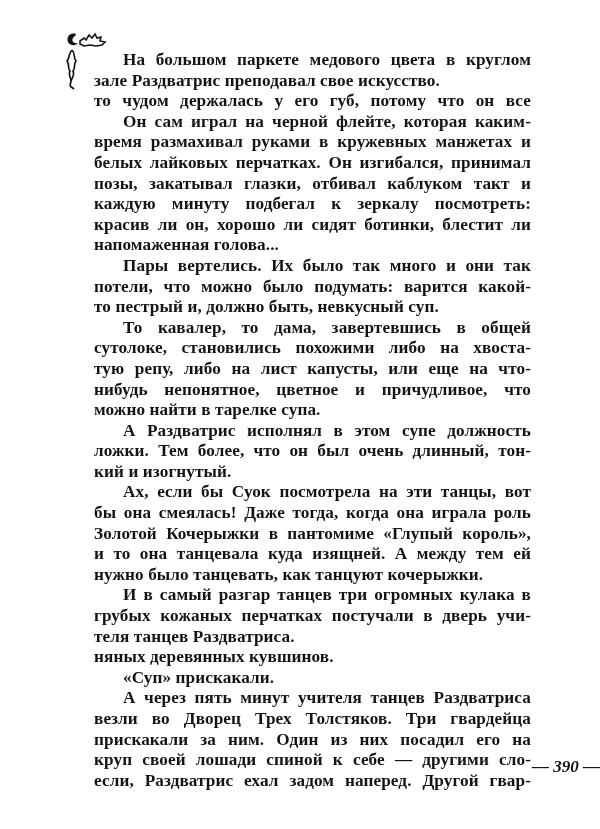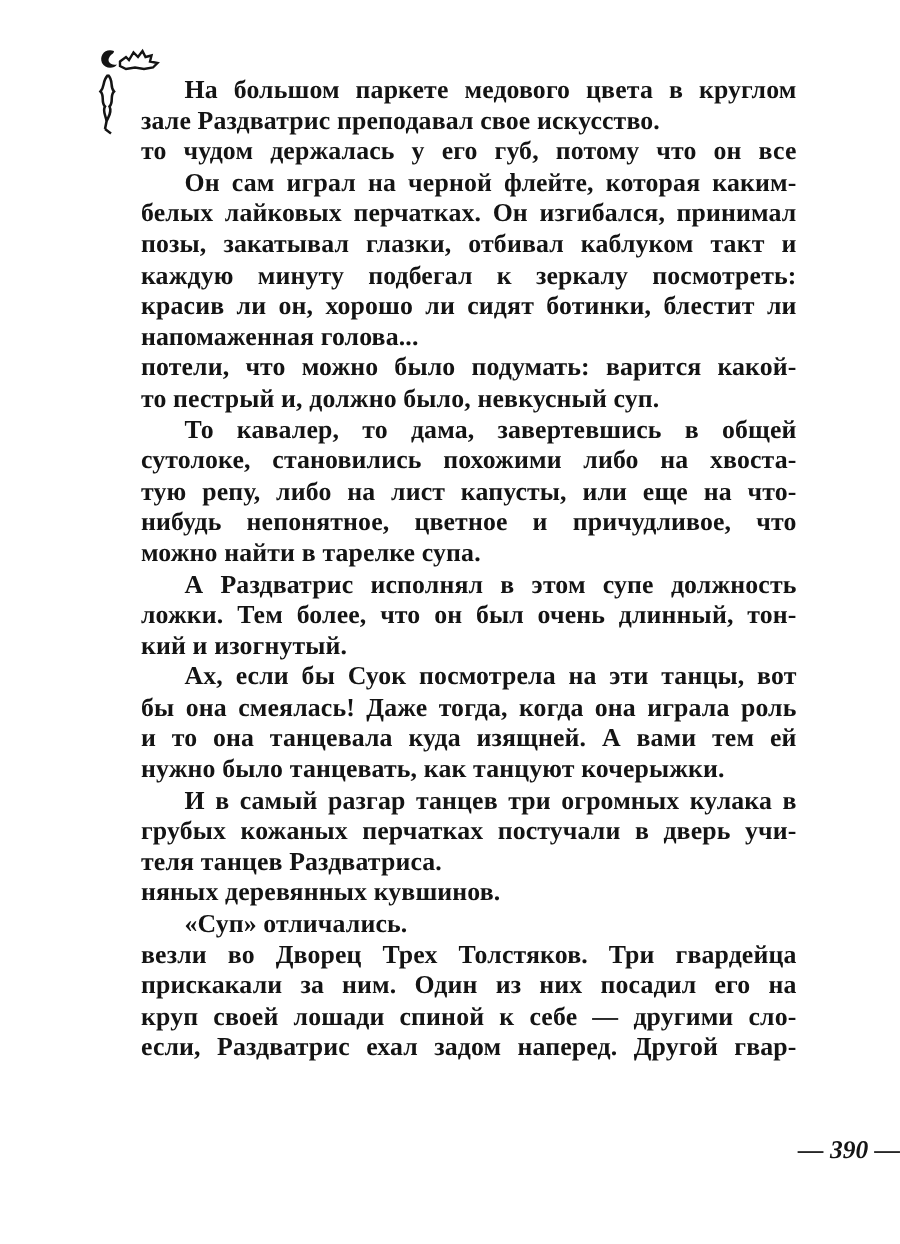--- a/index.html
+++ b/index.html
@@ -61,52 +61,56 @@
     <path d="M8 58 L12 61" stroke="#141414" stroke-width="1.6" fill="none"></path>
   </svg>
 
   <div class="text-block">
 
     <span class="line indent">На большом паркете медового цвета в круглом</span>
     <span class="line last">зале Раздватрис преподавал свое искусство.</span>
 
     <span class="line">то чудом держалась у его губ, потому что он все</span>
     <span class="line indent">Он сам играл на черной флейте, которая каким-</span>
+    <span class="line">время размахивал руками в кружевных манжетах и</span>
     <span class="line">белых лайковых перчатках. Он изгибался, принимал</span>
     <span class="line">позы, закатывал глазки, отбивал каблуком такт и</span>
     <span class="line">каждую минуту подбегал к зеркалу посмотреть:</span>
     <span class="line">красив ли он, хорошо ли сидят ботинки, блестит ли</span>
     <span class="line last">напомаженная голова...</span>
 
+    <span class="line indent">Пары вертелись. Их было так много и они так</span>
     <span class="line">потели, что можно было подумать: варится какой-</span>
-    <span class="line last">то пестрый и, должно было, невкусный суп.</span>
+    <span class="line last">то пестрый и, должно быть, невкусный суп.</span>
 
     <span class="line indent">То кавалер, то дама, завертевшись в общей</span>
     <span class="line">сутолоке, становились похожими либо на хвоста-</span>
     <span class="line">тую репу, либо на лист капусты, или еще на что-</span>
     <span class="line">нибудь непонятное, цветное и причудливое, что</span>
     <span class="line last">можно найти в тарелке супа.</span>
 
     <span class="line indent">А Раздватрис исполнял в этом супе должность</span>
     <span class="line">ложки. Тем более, что он был очень длинный, тон-</span>
     <span class="line last">кий и изогнутый.</span>
 
     <span class="line indent">Ах, если бы Суок посмотрела на эти танцы, вот</span>
     <span class="line">бы она смеялась! Даже тогда, когда она играла роль</span>
-    <span class="line">и то она танцевала куда изящней. А вами тем ей</span>
+    <span class="line">Золотой Кочерыжки в пантомиме «Глупый король»,</span>
+    <span class="line">и то она танцевала куда изящней. А между тем ей</span>
     <span class="line last">нужно было танцевать, как танцуют кочерыжки.</span>
 
     <span class="line indent">И в самый разгар танцев три огромных кулака в</span>
     <span class="line">грубых кожаных перчатках постучали в дверь учи-</span>
     <span class="line last">теля танцев Раздватриса.</span>
 
     <span class="line last">няных деревянных кувшинов.</span>
 
-    <span class="line indent last">«Суп» отличались.</span>
+    <span class="line indent last">«Суп» прискакали.</span>
 
+    <span class="line indent">А через пять минут учителя танцев Раздватриса</span>
     <span class="line">везли во Дворец Трех Толстяков. Три гвардейца</span>
     <span class="line">прискакали за ним. Один из них посадил его на</span>
     <span class="line">круп своей лошади спиной к себе — другими сло-</span>
     <span class="line">если, Раздватрис ехал задом наперед. Другой гвар-</span>
   </div>
 
   <div class="page-number">— 390 —</div>
 </div>
 
 </body></html>

